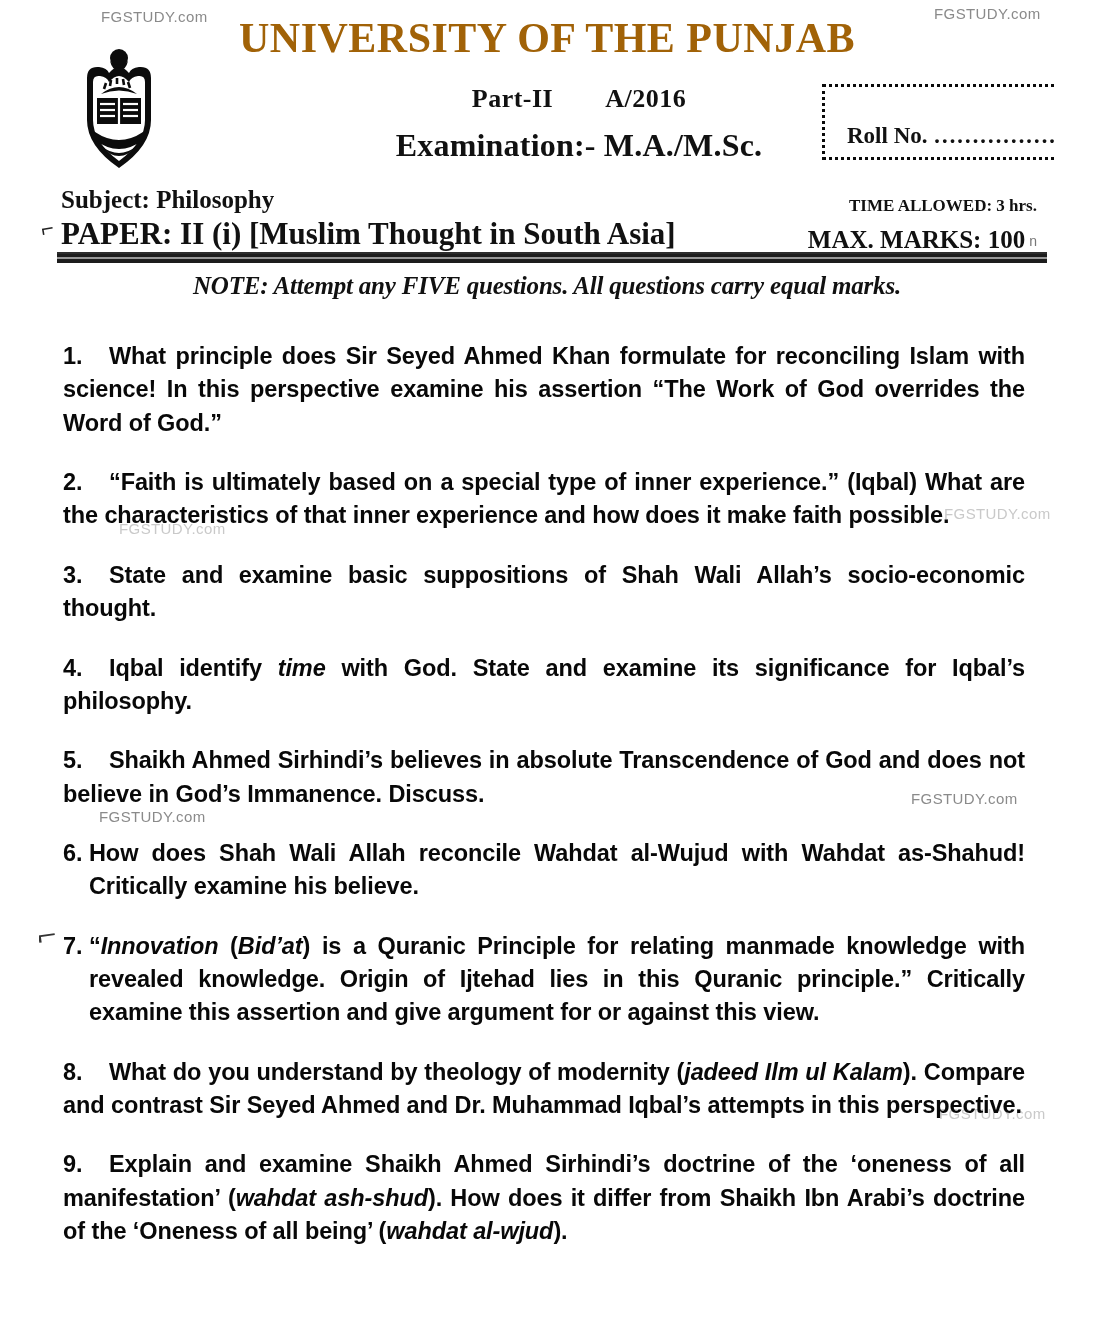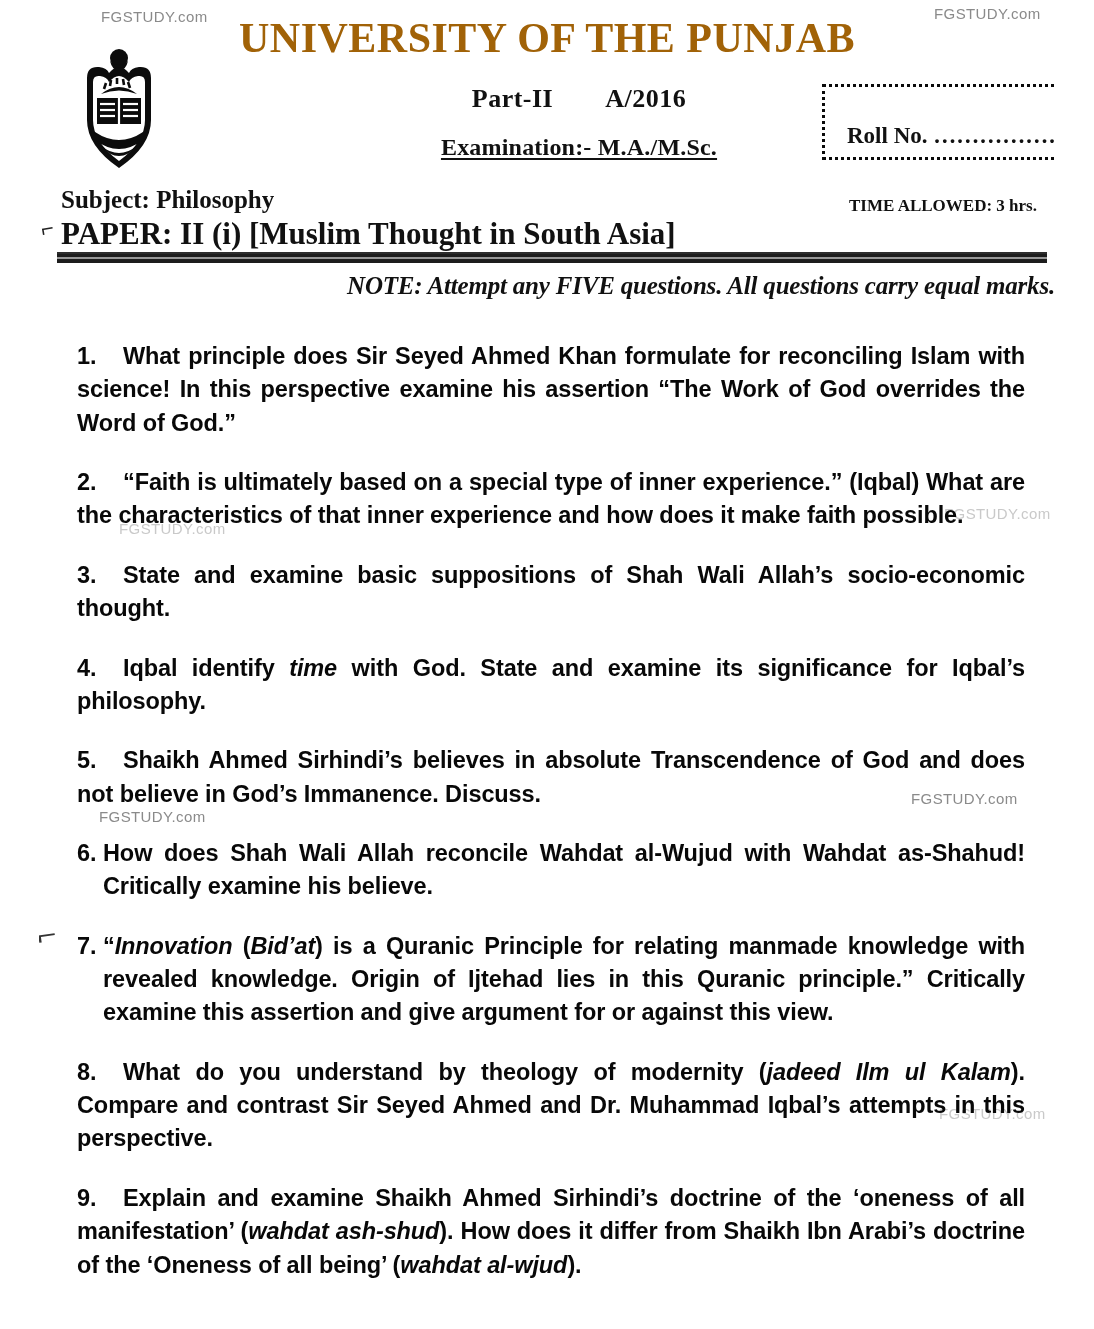--- a/index.html
+++ b/index.html
@@ -64,23 +64,22 @@
     color: #111;
   }
   .mid-row1 {
     font-size: 26px;
     letter-spacing: 0.5px;
     display: flex;
     justify-content: center;
     gap: 52px;
   }
   .mid-row2 {
-    font-size: 24px;
-    margin-top: 20px;
-    text-decoration: underline;
+    font-size: 32px;
+    margin-top: 13px;
     text-underline-offset: 3px;
     letter-spacing: 0.2px;
   }
 
   .roll-box {
     position: absolute;
     left: 783px;
     top: 84px;
     width: 288px;
     height: 76px;
@@ -182,33 +181,33 @@
     top: 3px;
     height: 2px;
     background: #ffffff;
     opacity: 0.55;
   }
 
   .note {
     position: absolute;
     left: 0; right: 0;
     top: 272px;
-    text-align: right;
+    text-align: center;
     font-family: "Liberation Serif", serif;
     font-style: italic;
     font-weight: bold;
     font-size: 25px;
     letter-spacing: -0.2px;
     color: #111;
   }
 
   
   .questions {
     position: absolute;
-    left: 38px;
+    left: 24px;
     right: 30px;
     top: 340px;
   }
   .q {
     display: flex;
     font-family: "Liberation Sans", sans-serif;
     font-weight: bold;
     font-size: 23.5px;
     line-height: 1.42;
     color: #080808;
@@ -295,20 +294,23 @@
 
   <div class="roll-box">
     <span class="roll-label">Roll No. ………………….</span>
   </div>
 
   <div class="edge-mark-paper">⌐</div>
   <div class="subject-line">Subject: Philosophy</div>
   <div class="paper-line">PAPER: II (i) [Muslim Thought in South Asia]</div>
 
   <div class="time-line">TIME ALLOWED: 3 hrs.</div>
+  <div class="marks-line">
+    <span>MAX. MARKS: 100</span><span class="marks-artifact">n</span>
+  </div>
 
   <div class="rule"></div>
 
   <div class="note">NOTE: Attempt any FIVE questions. All questions carry equal marks.</div>
 
   <div class="edge-mark-q7">⌐</div>
 
   <div class="questions" id="questions-list">
       <div class="q flush"><span class="num">1.</span><span class="body">What principle does Sir Seyed Ahmed Khan formulate for reconciling Islam with science! In this perspective examine his assertion “The Work of God overrides the Word of God.”</span></div>
       <div class="q flush"><span class="num">2.</span><span class="body">“Faith is ultimately based on a special type of inner experience.” (Iqbal) What are the characteristics of that inner experience and how does it make faith possible.</span></div>

